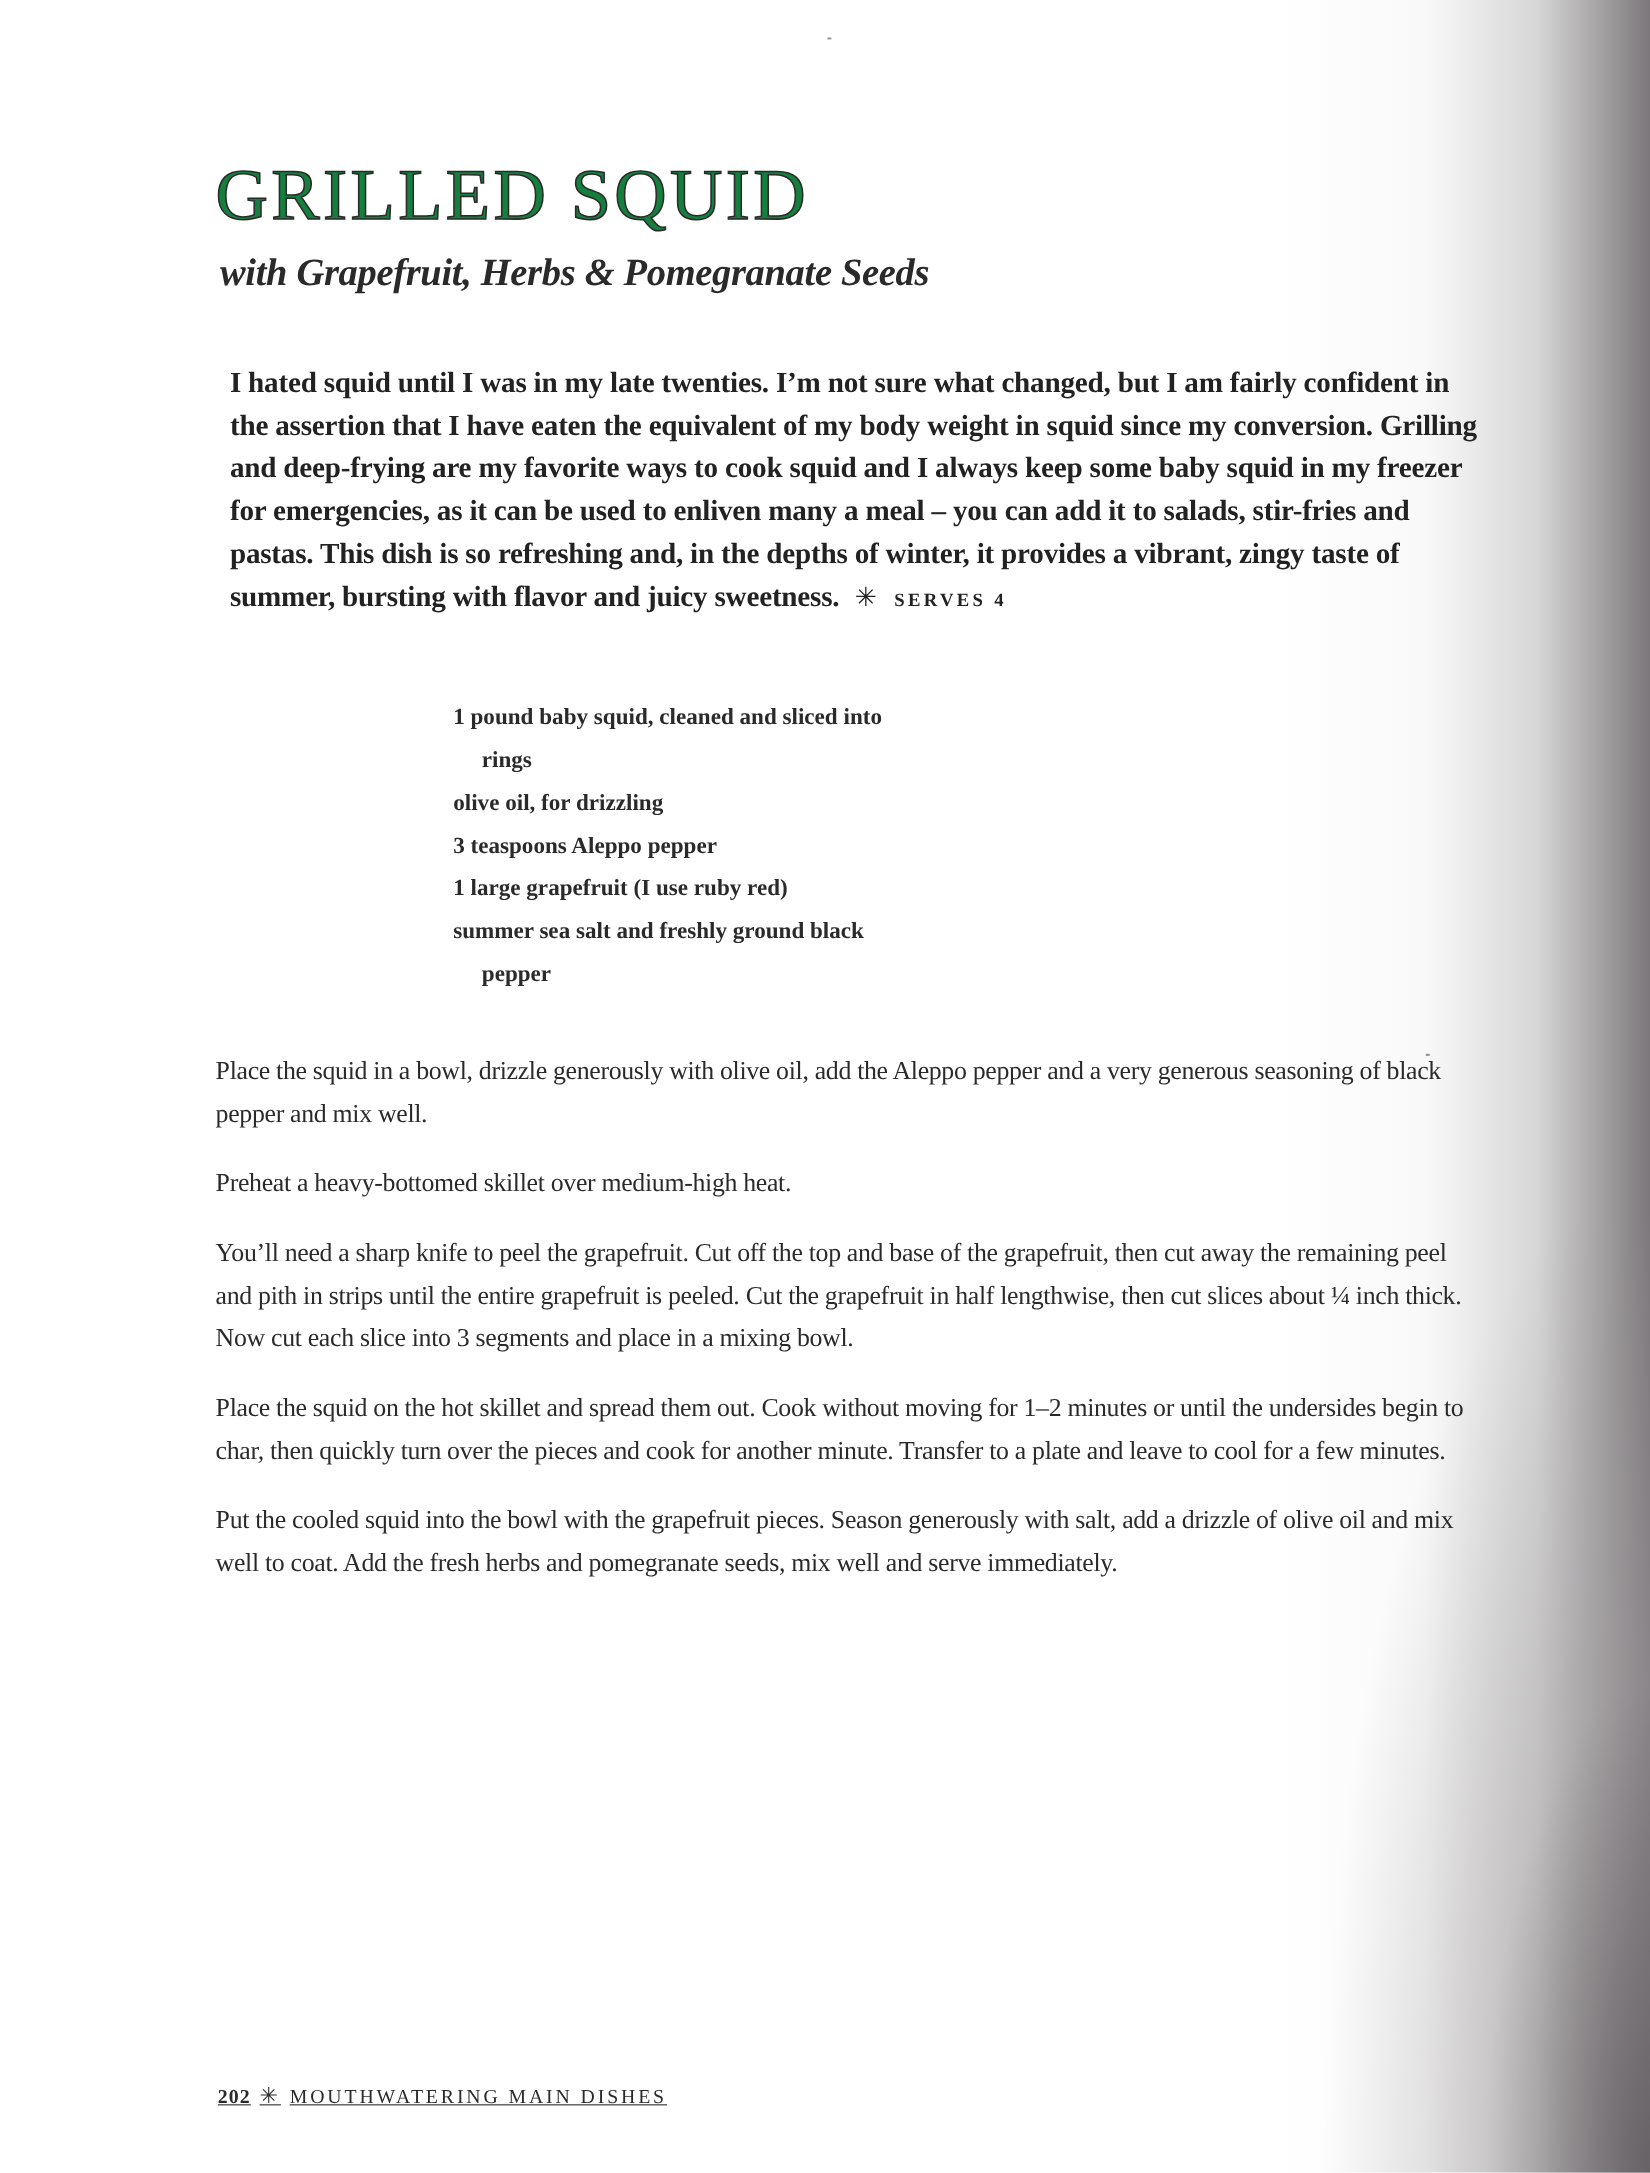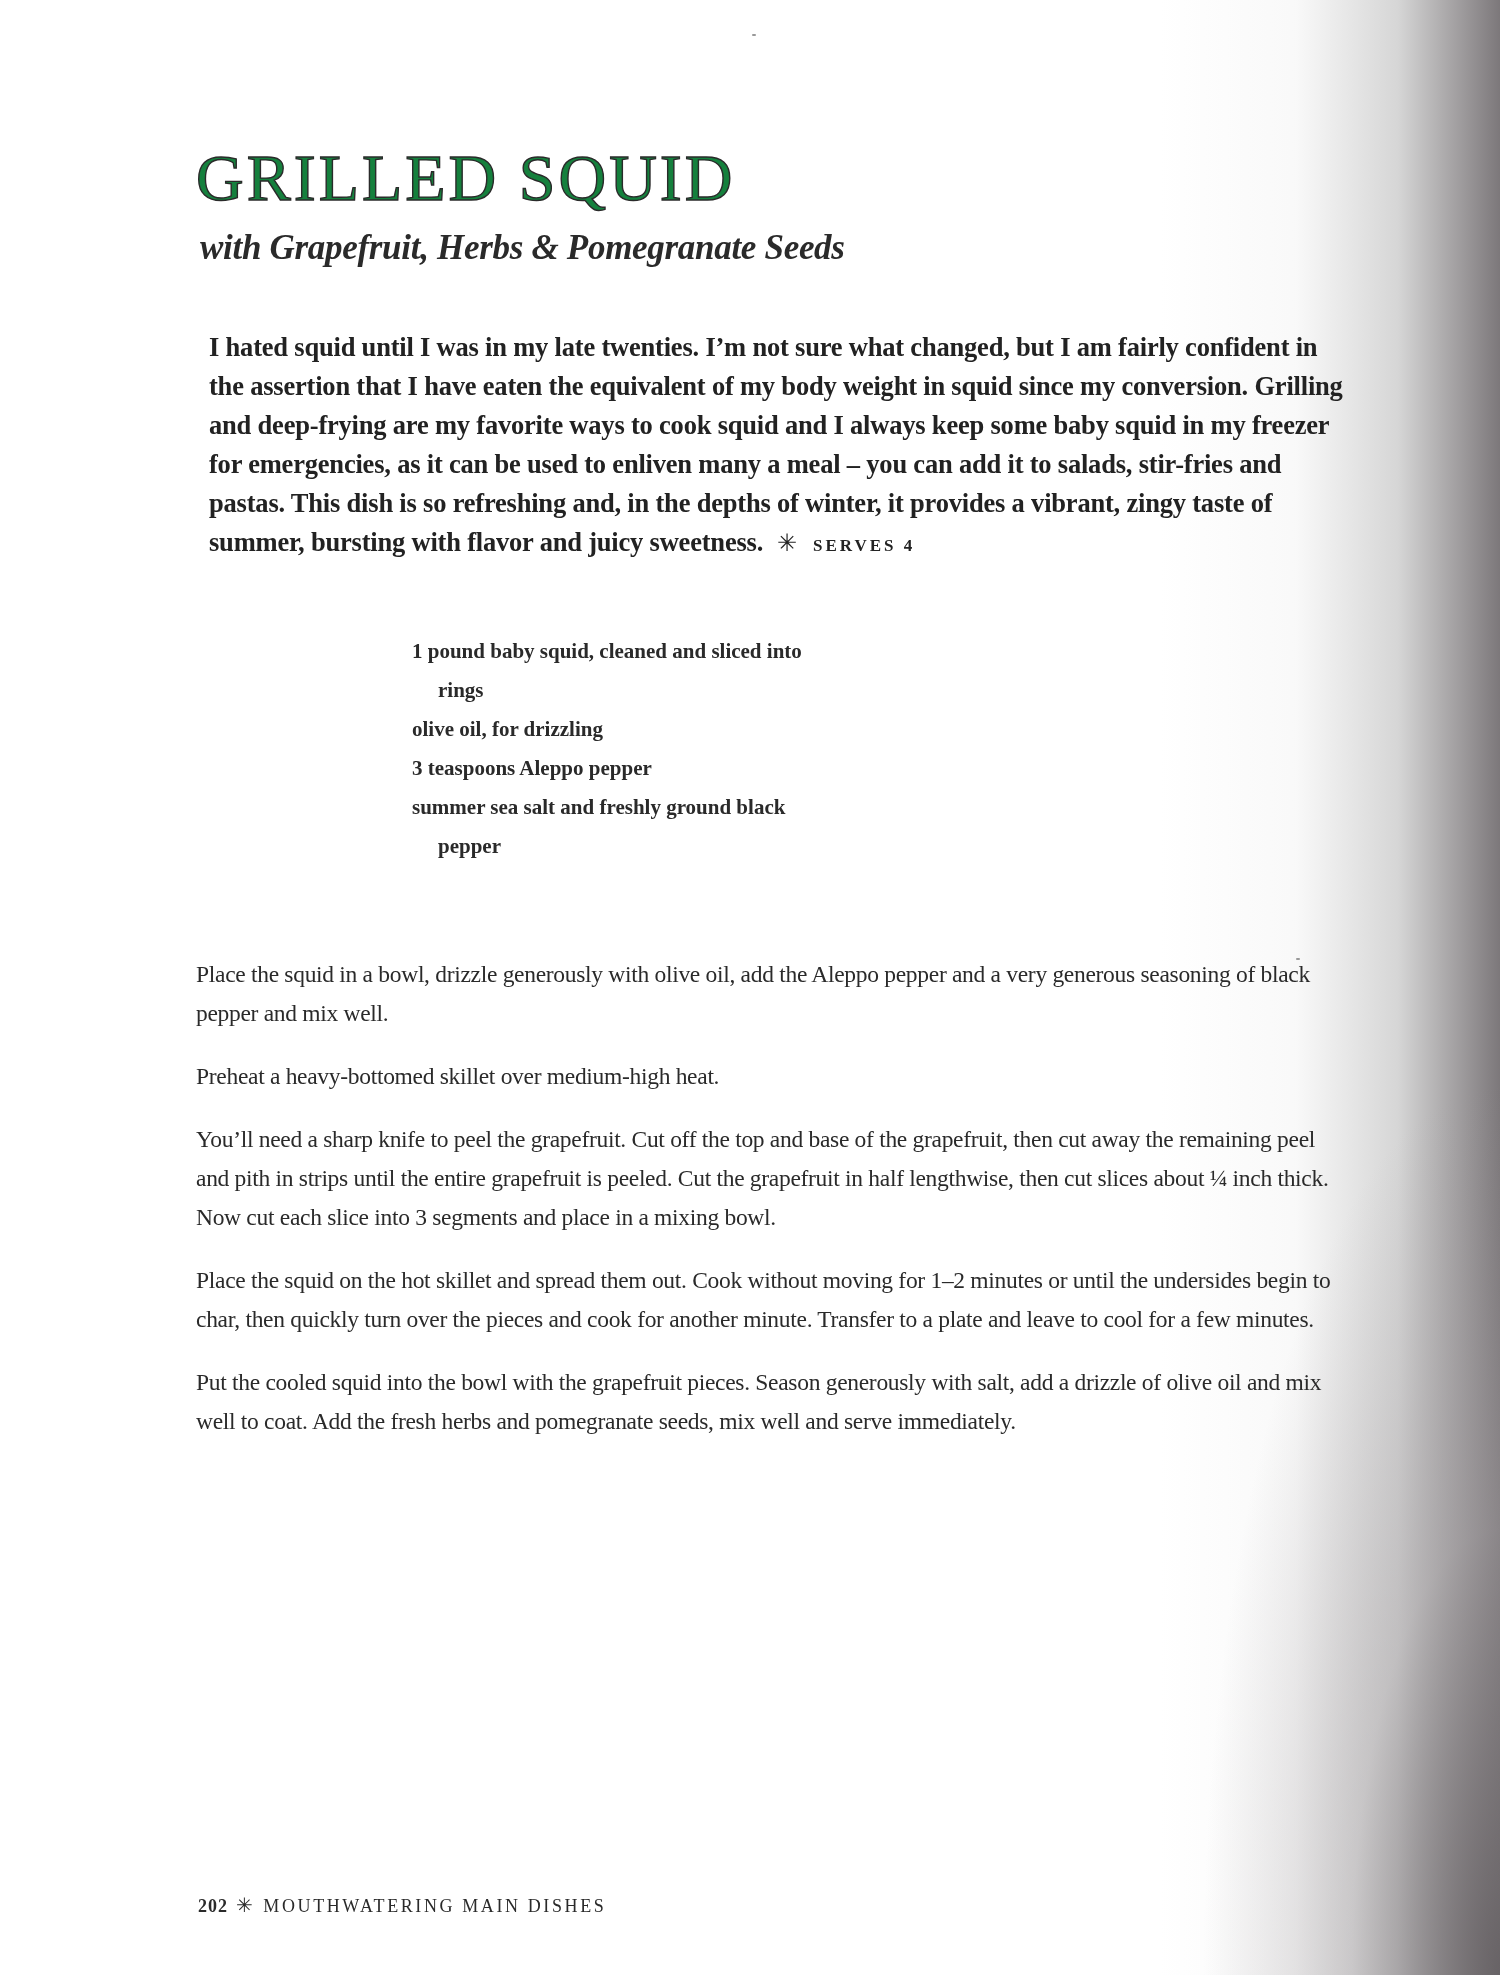--- a/index.html
+++ b/index.html
@@ -55,21 +55,21 @@
     .ing-col li { padding-left: 26px; text-indent: -26px; }
     .method {
       position: absolute; left: 196px; top: 955px; width: 1150px;
       font-family: "Liberation Serif", serif;
       font-size: 23.5px; line-height: 39px; color: #2a2a2a;
     }
     .method p { margin: 0 0 24px 0; letter-spacing: -0.3px; }
     .footer {
       position: absolute; left: 198px; top: 1893px;
       font-family: "Liberation Serif", serif;
-      font-size: 18px; letter-spacing: 2.6px; color: #2a2a2a;
+      font-size: 18px; letter-spacing: 2.6px; color: #2a2a2a; text-decoration: underline;
     }
     .footer .page-num { font-weight: 700; letter-spacing: 1px; }
     .footer .star { margin: 0 8px; font-size: 20px; }
     .speck { position: absolute; width: 4px; height: 2px; background: #999; border-radius: 1px; }
   </style>
 </head>
 <body>
 
 <div class="gutter-shadow"></div>
 <div class="gutter-shadow-bottom"></div>
@@ -79,20 +79,21 @@
 <h1 class="title">GRILLED SQUID</h1>
 <h2 class="subtitle">with Grapefruit, Herbs &amp; Pomegranate Seeds</h2>
 
 <p class="intro"><span>I hated squid until I was in my late twenties. I’m not sure what changed, but I am fairly confident in the assertion that I have eaten the equivalent of my body weight in squid since my conversion. Grilling and deep-frying are my favorite ways to cook squid and I always keep some baby squid in my freezer for emergencies, as it can be used to enliven many a meal – you can add it to salads, stir-fries and pastas. This dish is so refreshing and, in the depths of winter, it provides a vibrant, zingy taste of summer, bursting with flavor and juicy sweetness.</span><span class="asterisk">✳</span><span class="serves">SERVES 4</span></p>
 
 <div class="ingredients">
   <ul class="ing-col left">
     <li>1 pound baby squid, cleaned and sliced into rings</li>
     <li>olive oil, for drizzling</li>
     <li>3 teaspoons Aleppo pepper</li>
+    <li>1 large grapefruit (I use ruby red)</li>
     <li>summer sea salt and freshly ground black pepper</li>
   </ul>
 </div>
 
 <div class="method">
   <p>Place the squid in a bowl, drizzle generously with olive oil, add the Aleppo pepper and a very generous seasoning of black pepper and mix well.</p>
   <p>Preheat a heavy-bottomed skillet over medium-high heat.</p>
   <p>You’ll need a sharp knife to peel the grapefruit. Cut off the top and base of the grapefruit, then cut away the remaining peel and pith in strips until the entire grapefruit is peeled. Cut the grapefruit in half lengthwise, then cut slices about ¼ inch thick. Now cut each slice into 3 segments and place in a mixing bowl.</p>
   <p>Place the squid on the hot skillet and spread them out. Cook without moving for 1–2 minutes or until the undersides begin to char, then quickly turn over the pieces and cook for another minute. Transfer to a plate and leave to cool for a few minutes.</p>
   <p>Put the cooled squid into the bowl with the grapefruit pieces. Season generously with salt, add a drizzle of olive oil and mix well to coat. Add the fresh herbs and pomegranate seeds, mix well and serve immediately.</p>

